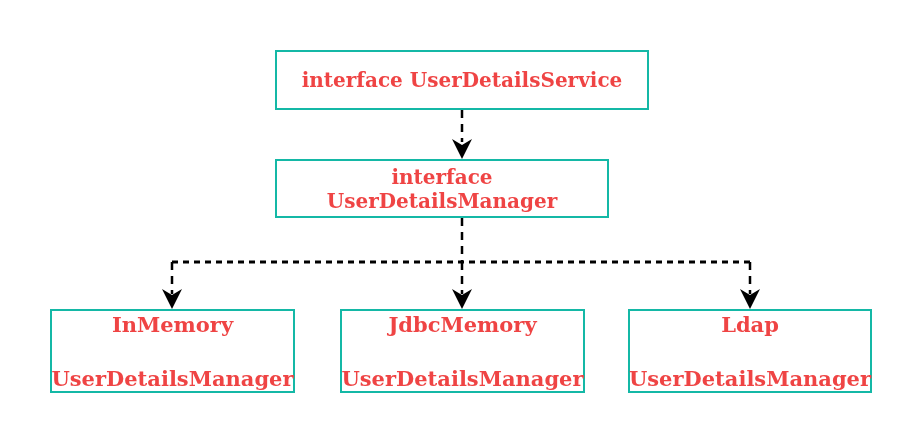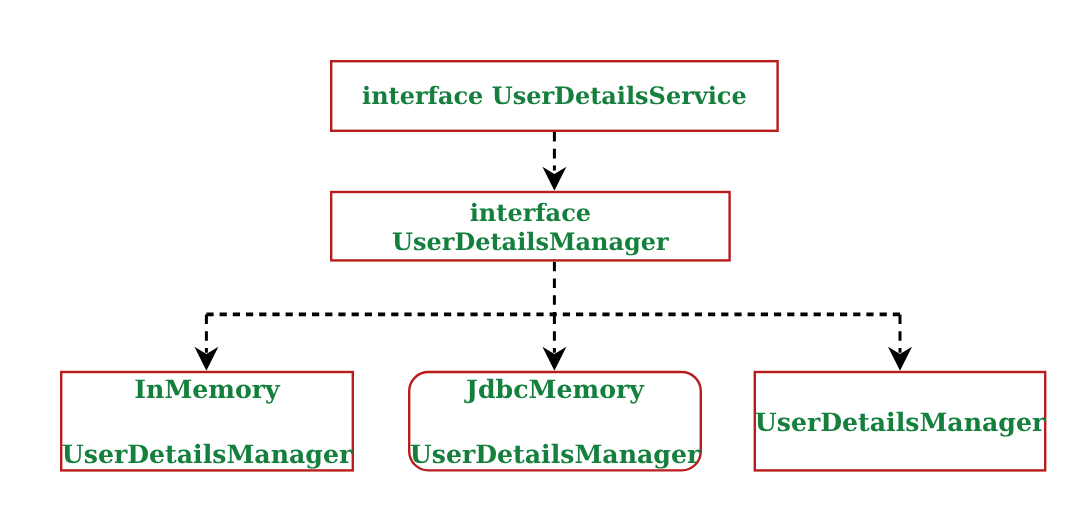--- a/index.html
+++ b/index.html
@@ -19,41 +19,41 @@
     position: absolute;
     left: 0;
     top: 0;
     width: 902px;
     height: 423px;
   }
   .node {
     position: absolute;
     box-sizing: border-box;
     background: #ffffff;
-    border: 2px solid #b91c1c;
+    border: 2px solid #14b8a6;
     display: flex;
     flex-direction: column;
     align-items: center;
     justify-content: center;
     text-align: center;
-    color: #15803d;
+    color: #ef4444;
     font-weight: bold;
   }
   .node-interface {
     font-size: 20px;
   }
   .node-impl {
     font-size: 21px;
     line-height: 31px;
     gap: 23px;
   }
   .node-top    { left: 275px; top: 50px;  width: 374px; height: 60px; }
   .node-mid    { left: 275px; top: 159px; width: 334px; height: 59px; }
   .node-left   { left: 50px;  top: 309px; width: 245px; height: 84px; }
-  .node-center { left: 340px; top: 309px; width: 245px; height: 84px; border-radius: 17px; }
+  .node-center { left: 340px; top: 309px; width: 245px; height: 84px; }
   .node-right  { left: 628px; top: 309px; width: 244px; height: 84px; }
 </style>
 </head>
 <body>
 
 <div class="canvas">
 
   <svg class="edges" viewBox="0 0 902 423" xmlns="http://www.w3.org/2000/svg">
 
     <line x1="462" y1="110" x2="462" y2="142" stroke="#000000" stroke-width="2.5" stroke-dasharray="8,6"></line>
@@ -85,16 +85,17 @@
     <span>InMemory</span>
     <span>UserDetailsManager</span>
   </div>
 
   <div class="node node-impl node-center">
     <span>JdbcMemory</span>
     <span>UserDetailsManager</span>
   </div>
 
   <div class="node node-impl node-right">
+    <span>Ldap</span>
     <span>UserDetailsManager</span>
   </div>
 
 </div>
 
 </body></html>

